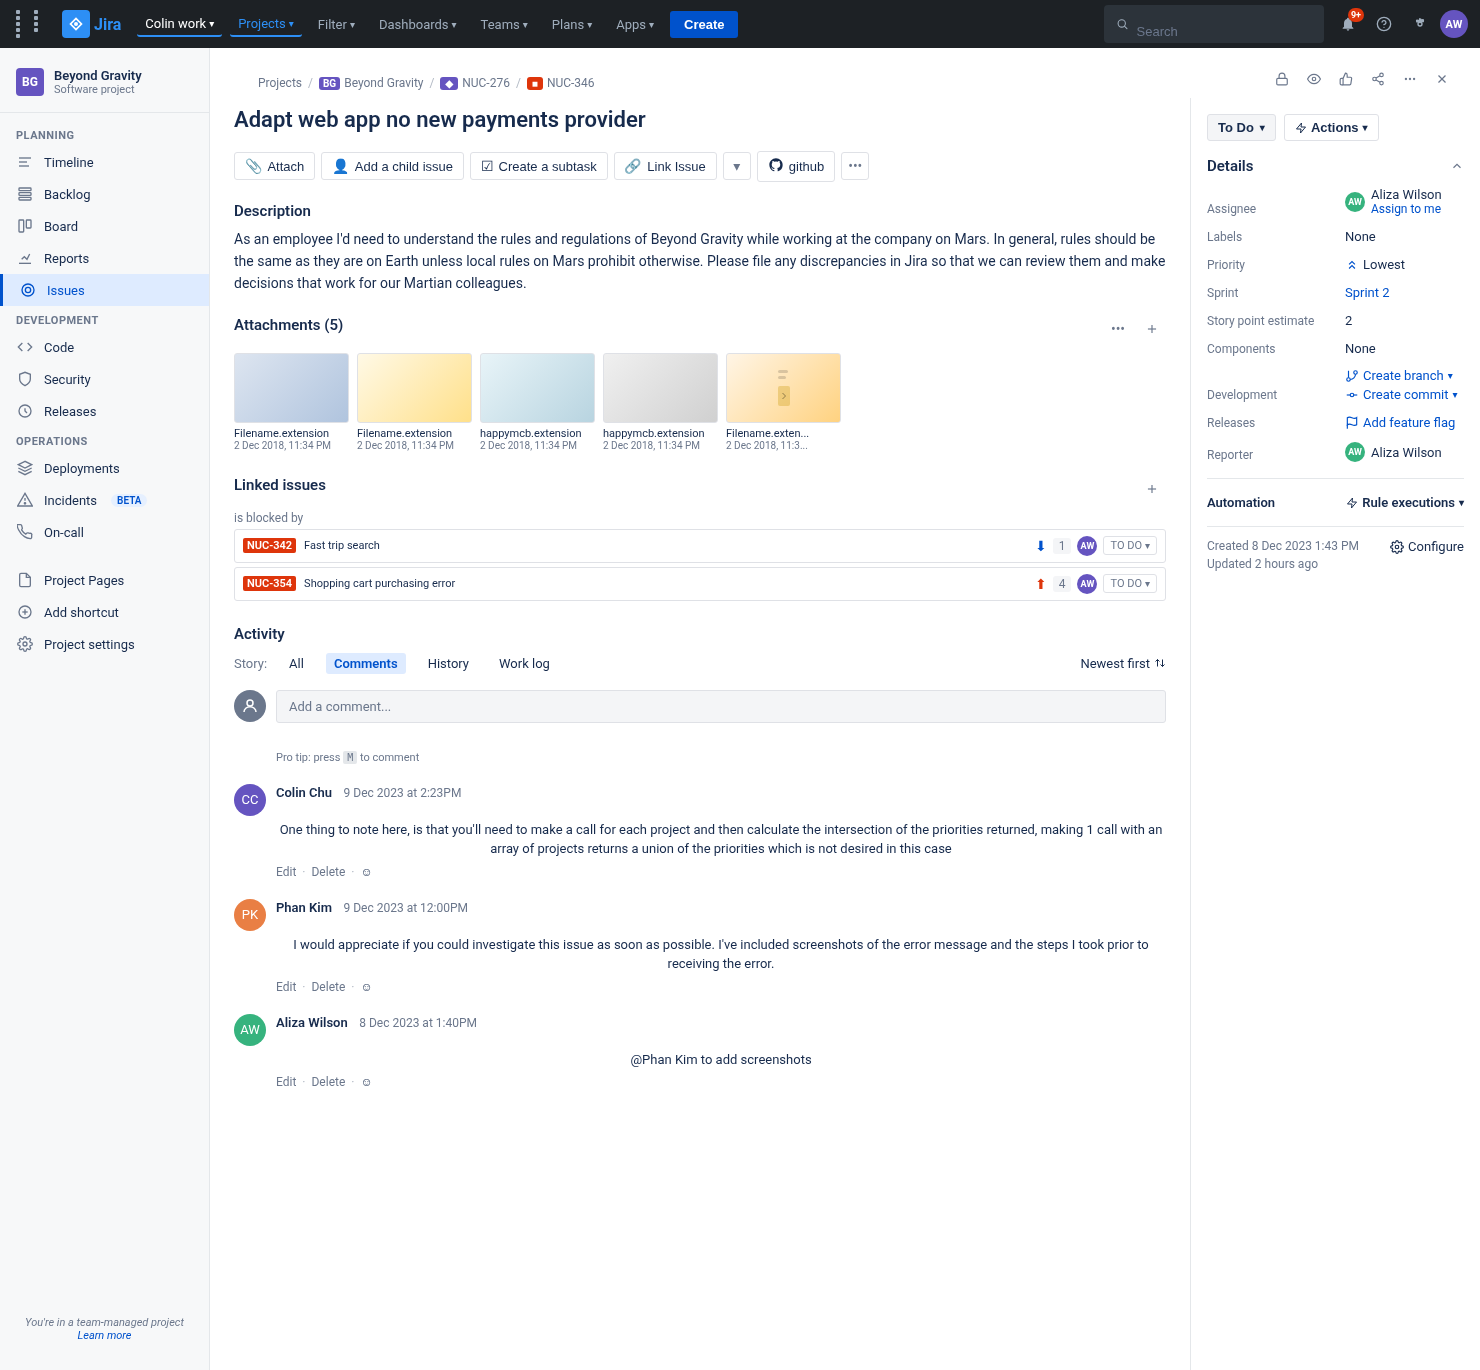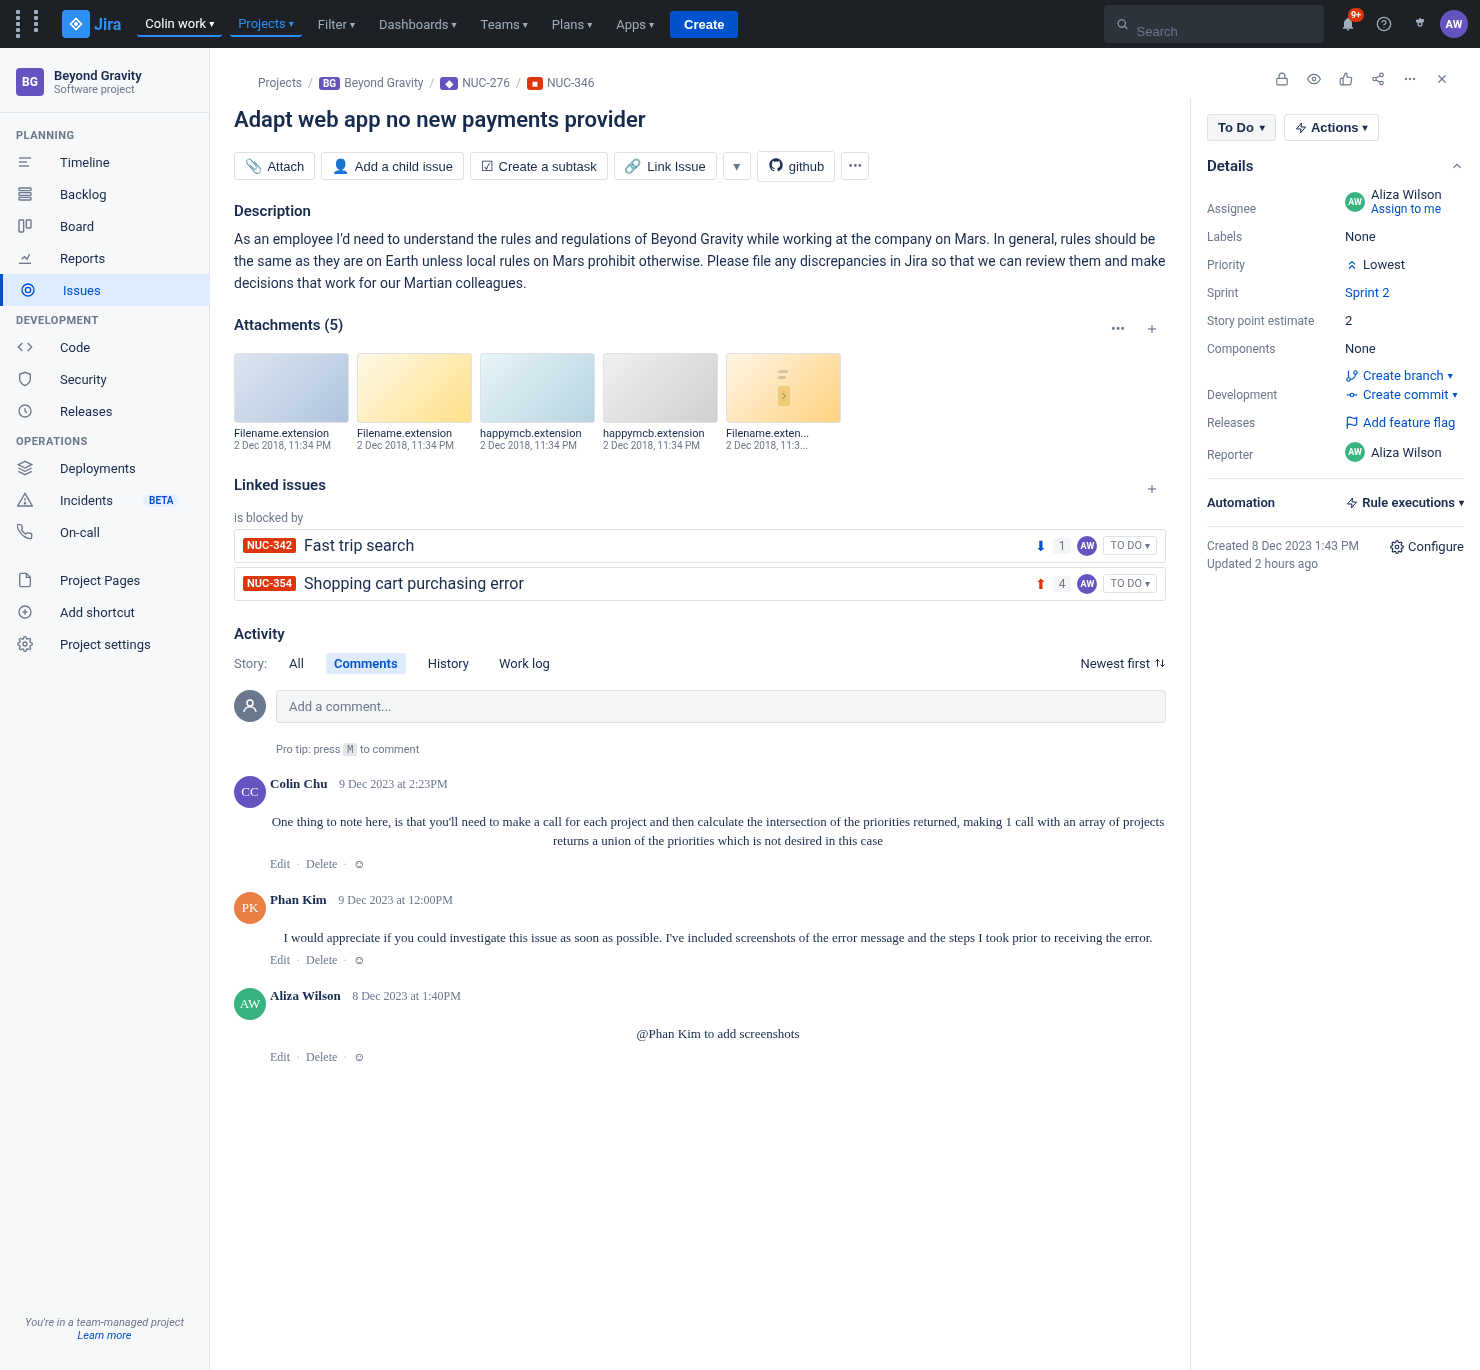--- a/index.html
+++ b/index.html
@@ -27,21 +27,21 @@
     .main-layout { display: flex; margin-top: 48px; height: calc(100vh - 48px); overflow: hidden; }
 
     
     .sidebar { width: 210px; min-width: 210px; background: #f7f8f9; border-right: 1px solid #e4e7ea; display: flex; flex-direction: column; overflow-y: auto; padding: 12px 0; }
     .sidebar-project { display: flex; align-items: center; gap: 10px; padding: 8px 16px 16px; border-bottom: 1px solid #e4e7ea; margin-bottom: 8px; }
     .sidebar-project-icon { width: 28px; height: 28px; background: #6554c0; border-radius: 4px; display: flex; align-items: center; justify-content: center; color: #fff; font-size: 12px; font-weight: 700; }
     .sidebar-project-info { display: flex; flex-direction: column; }
     .sidebar-project-name { font-size: 13px; font-weight: 600; color: #172b4d; }
     .sidebar-project-type { font-size: 11px; color: #6b778c; }
     .sidebar-section-label { font-size: 11px; font-weight: 700; color: #6b778c; padding: 8px 16px 4px; text-transform: uppercase; letter-spacing: 0.5px; }
-    .sidebar-item { display: flex; align-items: center; gap: 26px; padding: 7px 16px; cursor: pointer; color: #172b4d; font-size: 13px; border-radius: 0; }
+    .sidebar-item { display: flex; align-items: center; gap: 10px; padding: 7px 16px; cursor: pointer; color: #172b4d; font-size: 13px; border-radius: 0; }
     .sidebar-item.active { background: #deebff; color: #0052cc; border-left: 3px solid #0052cc; }
     .sidebar-item .icon { width: 18px; height: 18px; display: flex; align-items: center; justify-content: center; flex-shrink: 0; }
     .sidebar-bottom { margin-top: auto; padding: 16px; font-size: 11px; color: #6b778c; text-align: center; font-style: italic; }
     .sidebar-bottom a { color: #0052cc; cursor: pointer; }
 
     
     .content-area { flex: 1; overflow-y: auto; padding: 0; display: flex; flex-direction: column; }
 
     
     .breadcrumb { display: flex; align-items: center; gap: 6px; padding: 16px 24px 8px; font-size: 12px; color: #6b778c; }
@@ -76,41 +76,41 @@
     .attachment-thumb { width: 115px; height: 70px; background: #e4e7ea; border-radius: 3px; overflow: hidden; display: flex; align-items: center; justify-content: center; border: 1px solid #dfe1e6; }
     .attachment-name { font-size: 11px; color: #172b4d; margin-top: 4px; word-break: break-all; }
     .attachment-date { font-size: 10px; color: #6b778c; }
 
     
     .linked-issues { margin-top: 20px; }
     .linked-header { display: flex; align-items: center; justify-content: space-between; margin-bottom: 8px; }
     .linked-label { font-size: 12px; color: #6b778c; margin: 6px 0 4px; }
     .linked-item { display: flex; align-items: center; gap: 8px; padding: 6px 8px; border: 1px solid #dfe1e6; border-radius: 3px; margin-bottom: 4px; }
     .issue-key-tag { background: #de350b; color: #fff; border-radius: 2px; padding: 1px 4px; font-size: 11px; font-weight: 600; cursor: pointer; }
-    .linked-summary { flex: 1; font-size: 16px; color: #172b4d; }
+    .linked-summary { flex: 1; font-size: 11px; color: #172b4d; }
     .linked-actions { display: flex; align-items: center; gap: 6px; }
     .count-badge { font-size: 12px; color: #6b778c; background: #f4f5f7; border-radius: 3px; padding: 1px 6px; }
     .avatar-sm { width: 20px; height: 20px; border-radius: 50%; background: #6554c0; display: flex; align-items: center; justify-content: center; color: #fff; font-size: 9px; font-weight: 700; }
     .todo-badge { font-size: 11px; color: #6b778c; border: 1px solid #dfe1e6; border-radius: 3px; padding: 2px 6px; display: flex; align-items: center; gap: 3px; }
 
     
     .activity { margin-top: 24px; }
     .activity-controls { display: flex; align-items: center; gap: 8px; margin: 10px 0 16px; }
     .activity-label { font-size: 13px; color: #6b778c; }
     .activity-filter { font-size: 13px; color: #172b4d; cursor: pointer; padding: 3px 8px; border-radius: 3px; margin-left: 6px; }
     .activity-filter.active { background: #deebff; color: #0052cc; font-weight: 600; }
     .activity-sort { margin-left: auto; display: flex; align-items: center; gap: 4px; font-size: 13px; color: #172b4d; cursor: pointer; }
 
-    .comment-input-area { display: flex; gap: 10px; margin-bottom: 20px; justify-content: flex-end; }
+    .comment-input-area { display: flex; gap: 10px; margin-bottom: 28px; justify-content: flex-end; }
     .comment-avatar { width: 32px; height: 32px; border-radius: 50%; background: #6b778c; display: flex; align-items: center; justify-content: center; color: #fff; font-size: 13px; flex-shrink: 0; }
     .comment-input-box { flex: 1; border: 1px solid #dfe1e6; border-radius: 3px; padding: 8px 12px; font-size: 13px; color: #6b778c; cursor: text; background: #f4f5f7; }
     .comment-pro-tip { font-size: 11px; color: #6b778c; margin-left: 42px; margin-top: 4px; }
     .comment-pro-tip kbd { background: #e4e7ea; border-radius: 2px; padding: 1px 4px; font-family: monospace; font-size: 10px; }
 
-    .comment-item { display: flex; gap: 4px; margin-bottom: 20px; font-family: Liberation Serif, serif; }
+    .comment-item { display: flex; gap: 10px; margin-bottom: 20px; }
     .comment-content { flex: 1; }
     .comment-author { font-size: 13px; font-weight: 600; color: #172b4d; }
     .comment-date { font-size: 12px; color: #6b778c; margin-left: 8px; }
     .comment-text { font-size: 13px; color: #172b4d; line-height: 1.5; margin-top: 20px; text-align: center; }
     .comment-actions { display: flex; align-items: center; gap: 6px; margin-top: 6px; font-size: 12px; }
     .comment-action-link { color: #6b778c; cursor: pointer; }
     .comment-sep { color: #b3bac5; }
 
     
     .details-section { }

